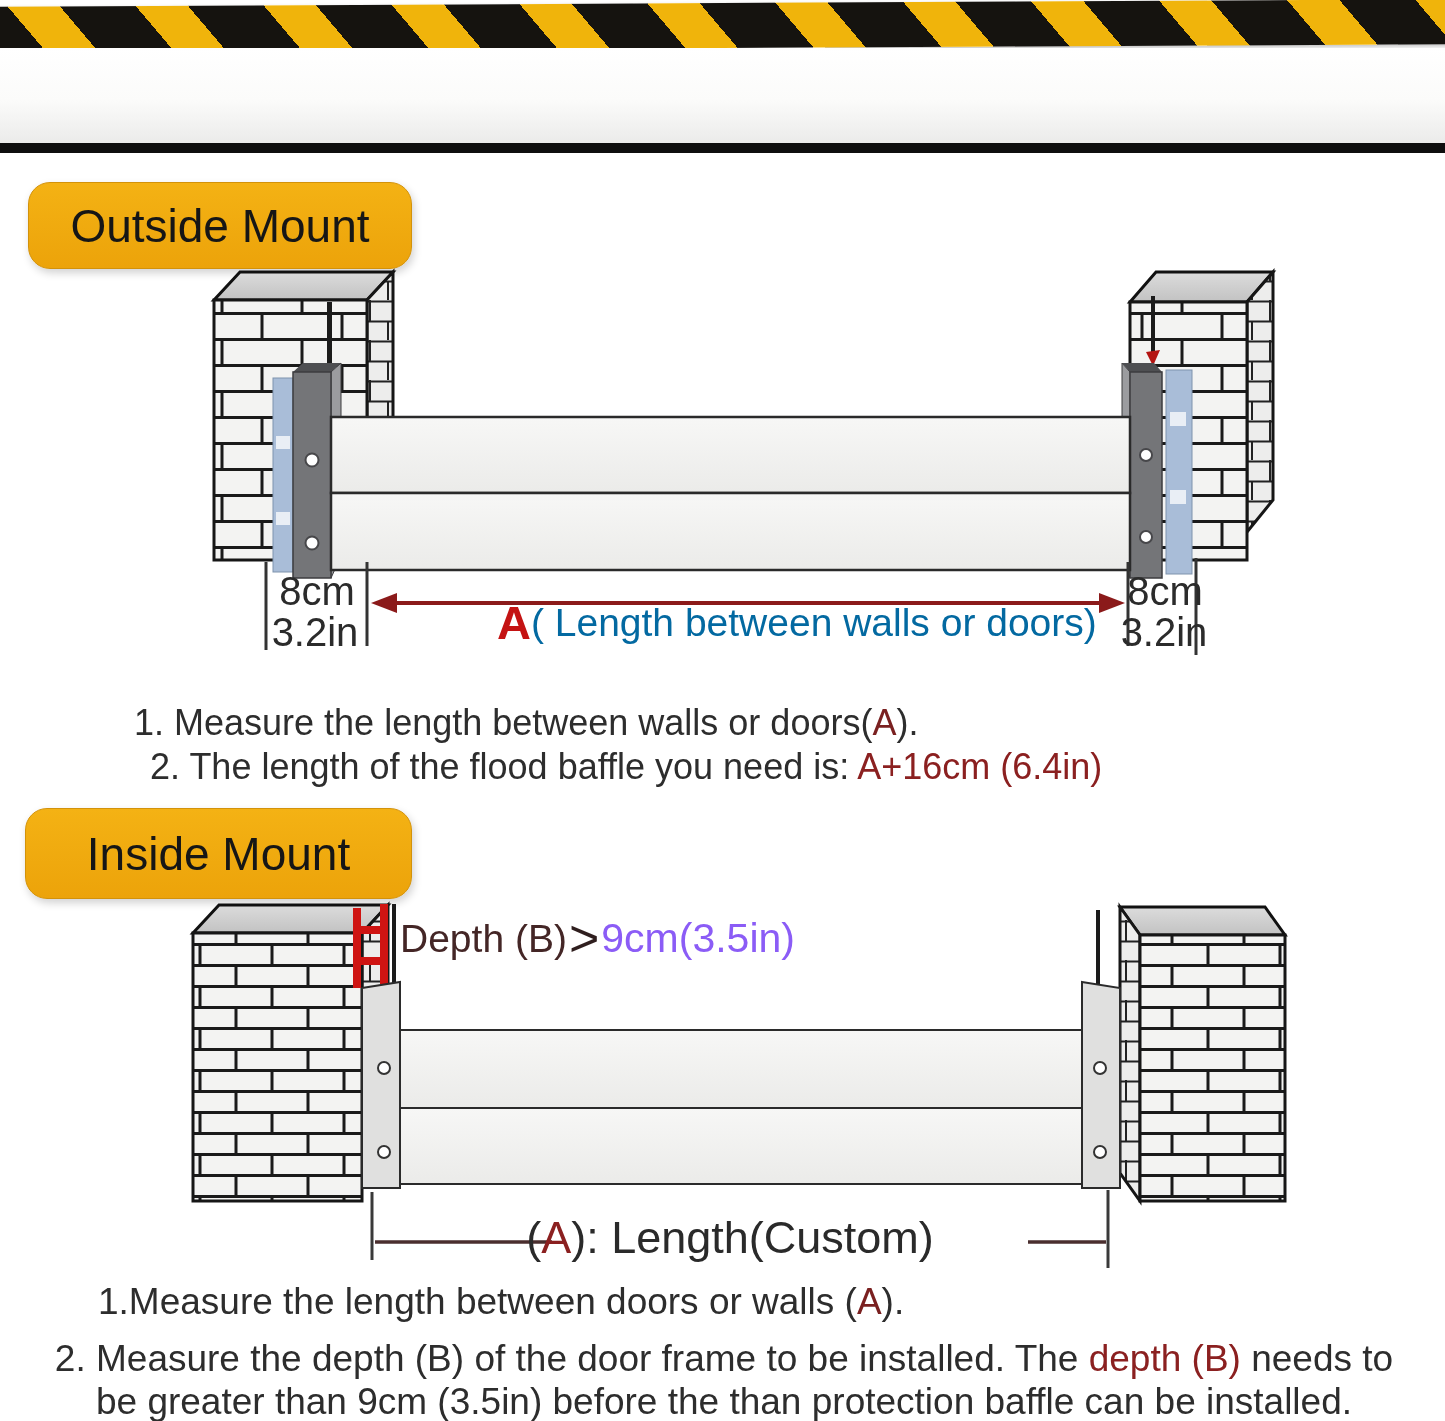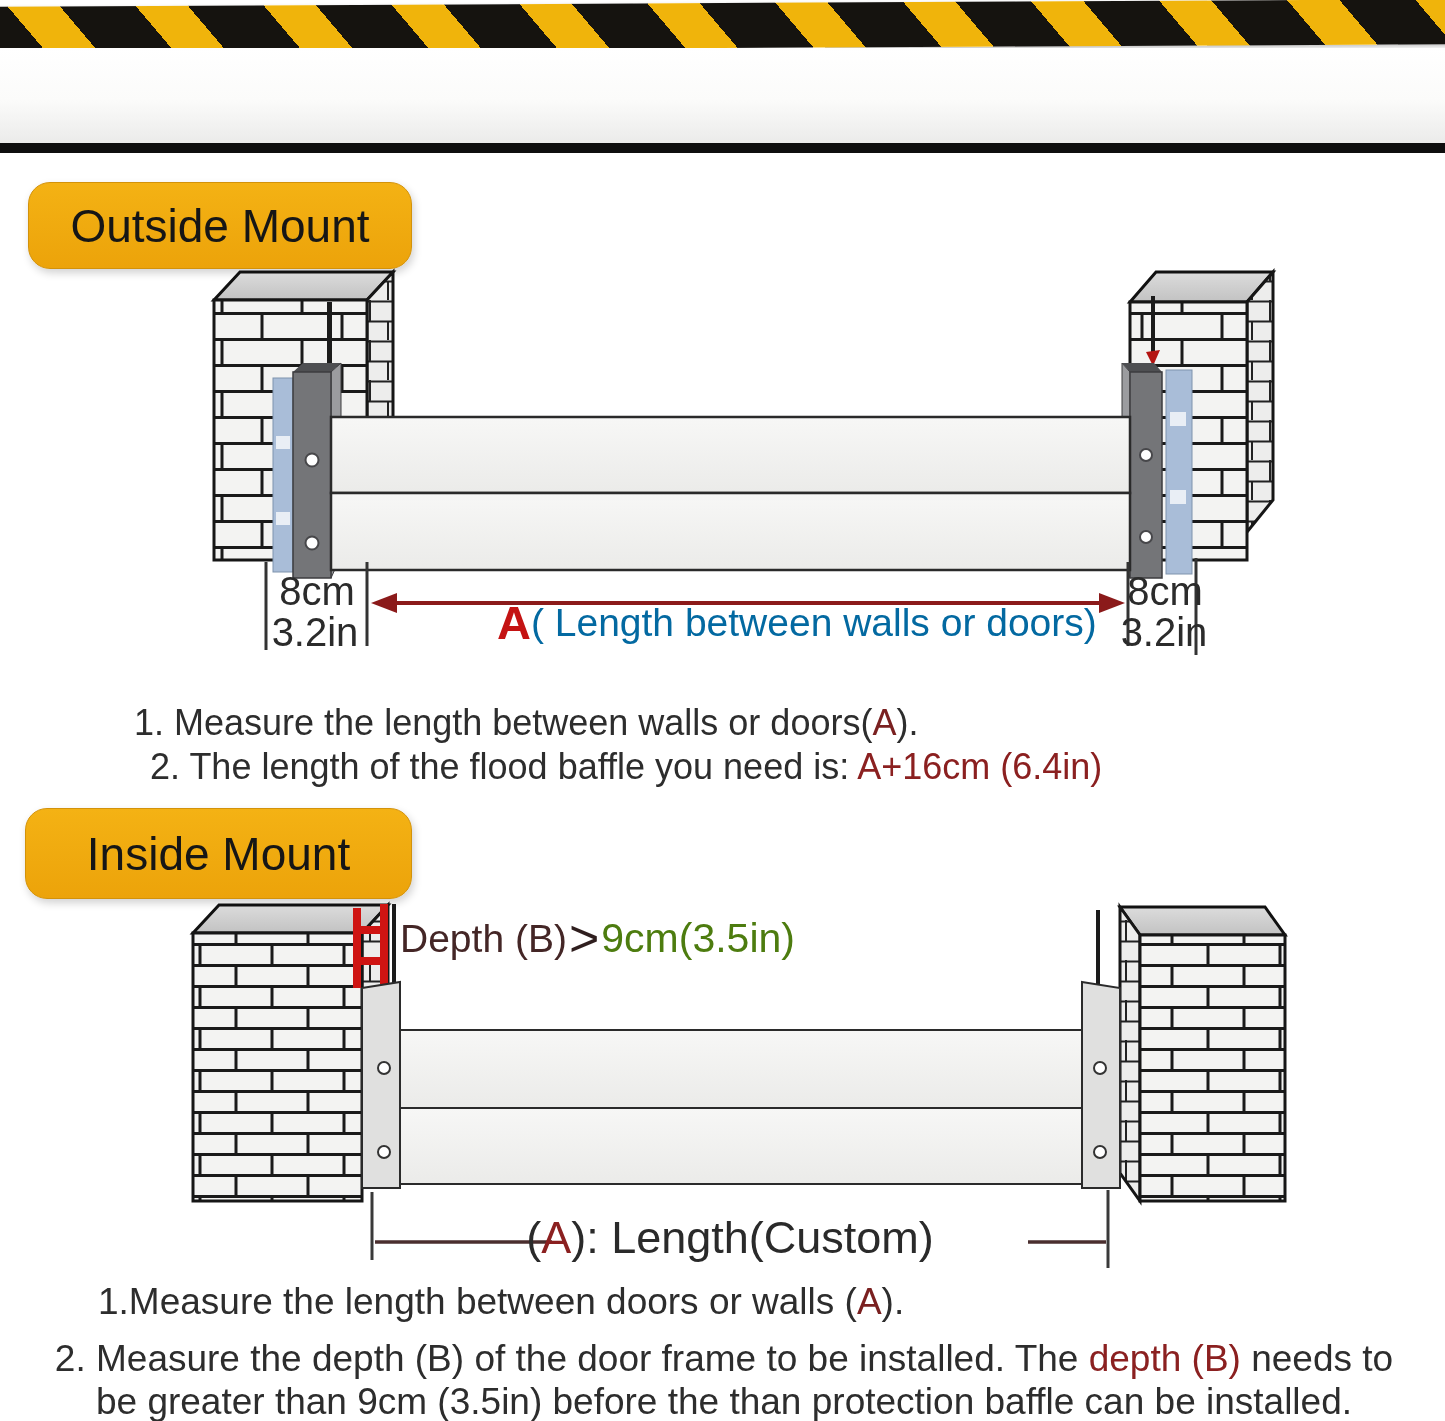--- a/index.html
+++ b/index.html
@@ -27,21 +27,21 @@
   
   .diagram{position:absolute;left:0;width:1445px;}
   
   .mlabel{position:absolute;font-size:40px;color:#2b2b2b;text-align:center;line-height:1;}
   .dimrow{position:absolute;display:flex;align-items:center;white-space:nowrap;}
   .dimA{font-size:47px;font-weight:bold;color:#c41313;line-height:1;}
   .dimcap{font-size:39px;color:#0369a1;line-height:1;}
   .depthrow{position:absolute;display:flex;align-items:center;white-space:nowrap;}
   .depthlbl{font-size:39px;color:#442626;}
   .depthgt{font-size:52px;color:#2f1e1e;margin:0 2px;line-height:.8;}
-  .depthval{font-size:41px;color:#4d7c0f;}
+  .depthval{font-size:41px;color:#8b5cf6;}
   .custom{position:absolute;font-size:45px;color:#2a2a2a;text-align:center;white-space:nowrap;}
   .custom .red{color:#8b2020;}
   .step{position:absolute;font-size:36px;color:#2d2d2d;white-space:nowrap;line-height:1.15;}
   .step .red{color:#8b2020;}
   .step .reddark{color:#7a2020;}
   .stepwrap{position:absolute;font-size:37px;color:#2d2d2d;text-align:center;line-height:1.17;}
   .stepwrap .red{color:#8b2020;}
 </style>
 </head>
 <body>

